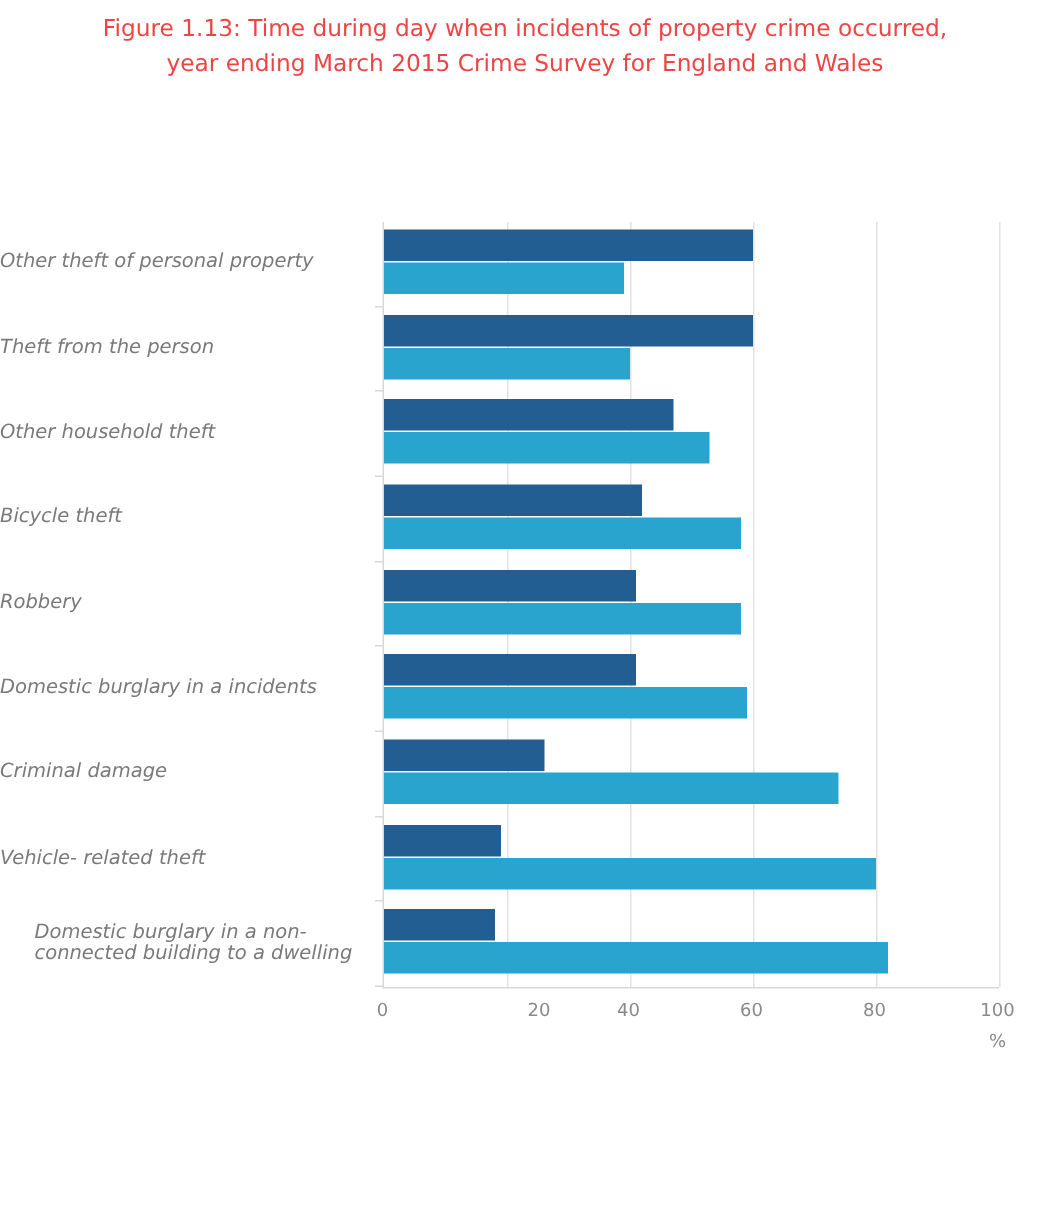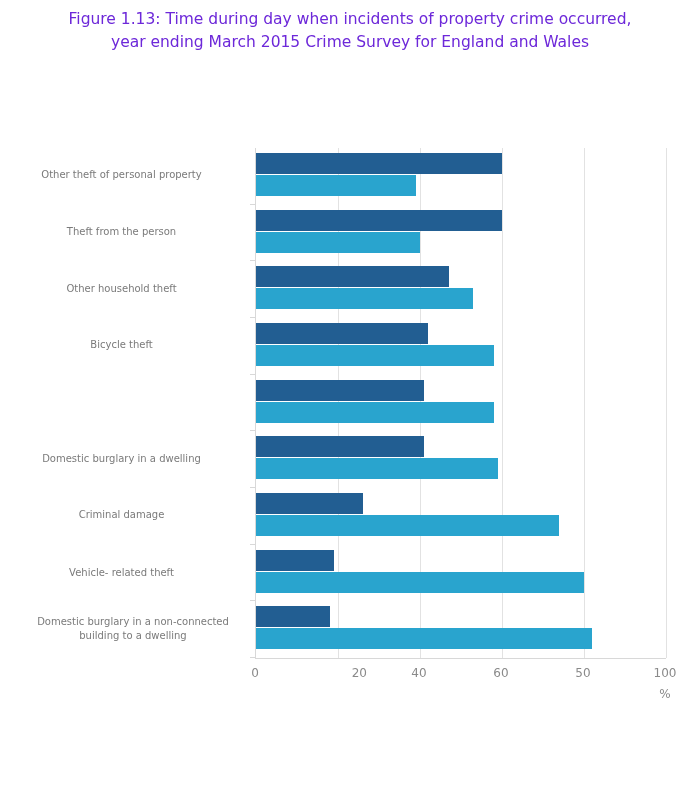--- a/index.html
+++ b/index.html
@@ -21,21 +21,21 @@
     box-sizing: border-box;
   }
   .chart-title {
     position: absolute;
     left: 0;
     top: 8px;
     width: 700px;
     text-align: center;
     font-size: 15.5px;
     line-height: 23px;
-    color: #6d28d9;
+    color: #ef4444;
     font-weight: normal;
     white-space: pre-line;
   }
 
   
   .plot-area {
     position: absolute;
     left: 255px;
     top: 148px;
     width: 410px;   
@@ -94,24 +94,25 @@
     position: absolute;
     left: 0;
     top: 148px;
     width: 243px;
     height: 510px;
   }
   .y-label {
     position: absolute;
     right: 0;
     width: 243px;
-    text-align: center;
-    font-size: 10px;
+    text-align: left;
+    font-size: 13px;
     line-height: 14px;
     color: #7a7a7a;
+    font-style: italic;
   }
 
   
   .x-labels {
     position: absolute;
     left: 0;
     top: 666px;
     width: 700px;
     height: 22px;
   }
@@ -226,31 +227,32 @@
       </div>
   </div>
 
   <div class="axis-baseline"></div>
 
   <div class="y-labels">
       <div class="y-label" style="top: 20.3333px;">Other theft of personal property</div>
       <div class="y-label" style="top: 77px;">Theft from the person</div>
       <div class="y-label" style="top: 133.667px;">Other household theft</div>
       <div class="y-label" style="top: 190.333px; padding-left: 12px;">Bicycle theft</div>
-      <div class="y-label" style="top: 303.667px;">Domestic burglary in a dwelling</div>
+      <div class="y-label" style="top: 247px;">Robbery</div>
+      <div class="y-label" style="top: 303.667px;">Domestic burglary in a incidents</div>
       <div class="y-label" style="top: 360.333px;">Criminal damage</div>
       <div class="y-label" style="top: 418px; padding-left: 32px;">Vehicle- related theft</div>
       <div class="y-label" style="top: 466.667px; width: 220px;">Domestic burglary in a non-connected building to a dwelling</div>
     </div>
 
   <div class="x-labels">
       <div class="x-label" style="left: 255px;">0</div>
       <div class="x-label" style="left: 337px; text-align: right;">20</div>
       <div class="x-label" style="left: 419px;">40</div>
       <div class="x-label" style="left: 501px;">60</div>
-      <div class="x-label" style="left: 583px;">50</div>
+      <div class="x-label" style="left: 583px;">80</div>
       <div class="x-label" style="left: 665px;">100</div>
     </div>
 
   <div class="x-axis-title">%</div>
 
 
 </div>
 
 </body></html>

